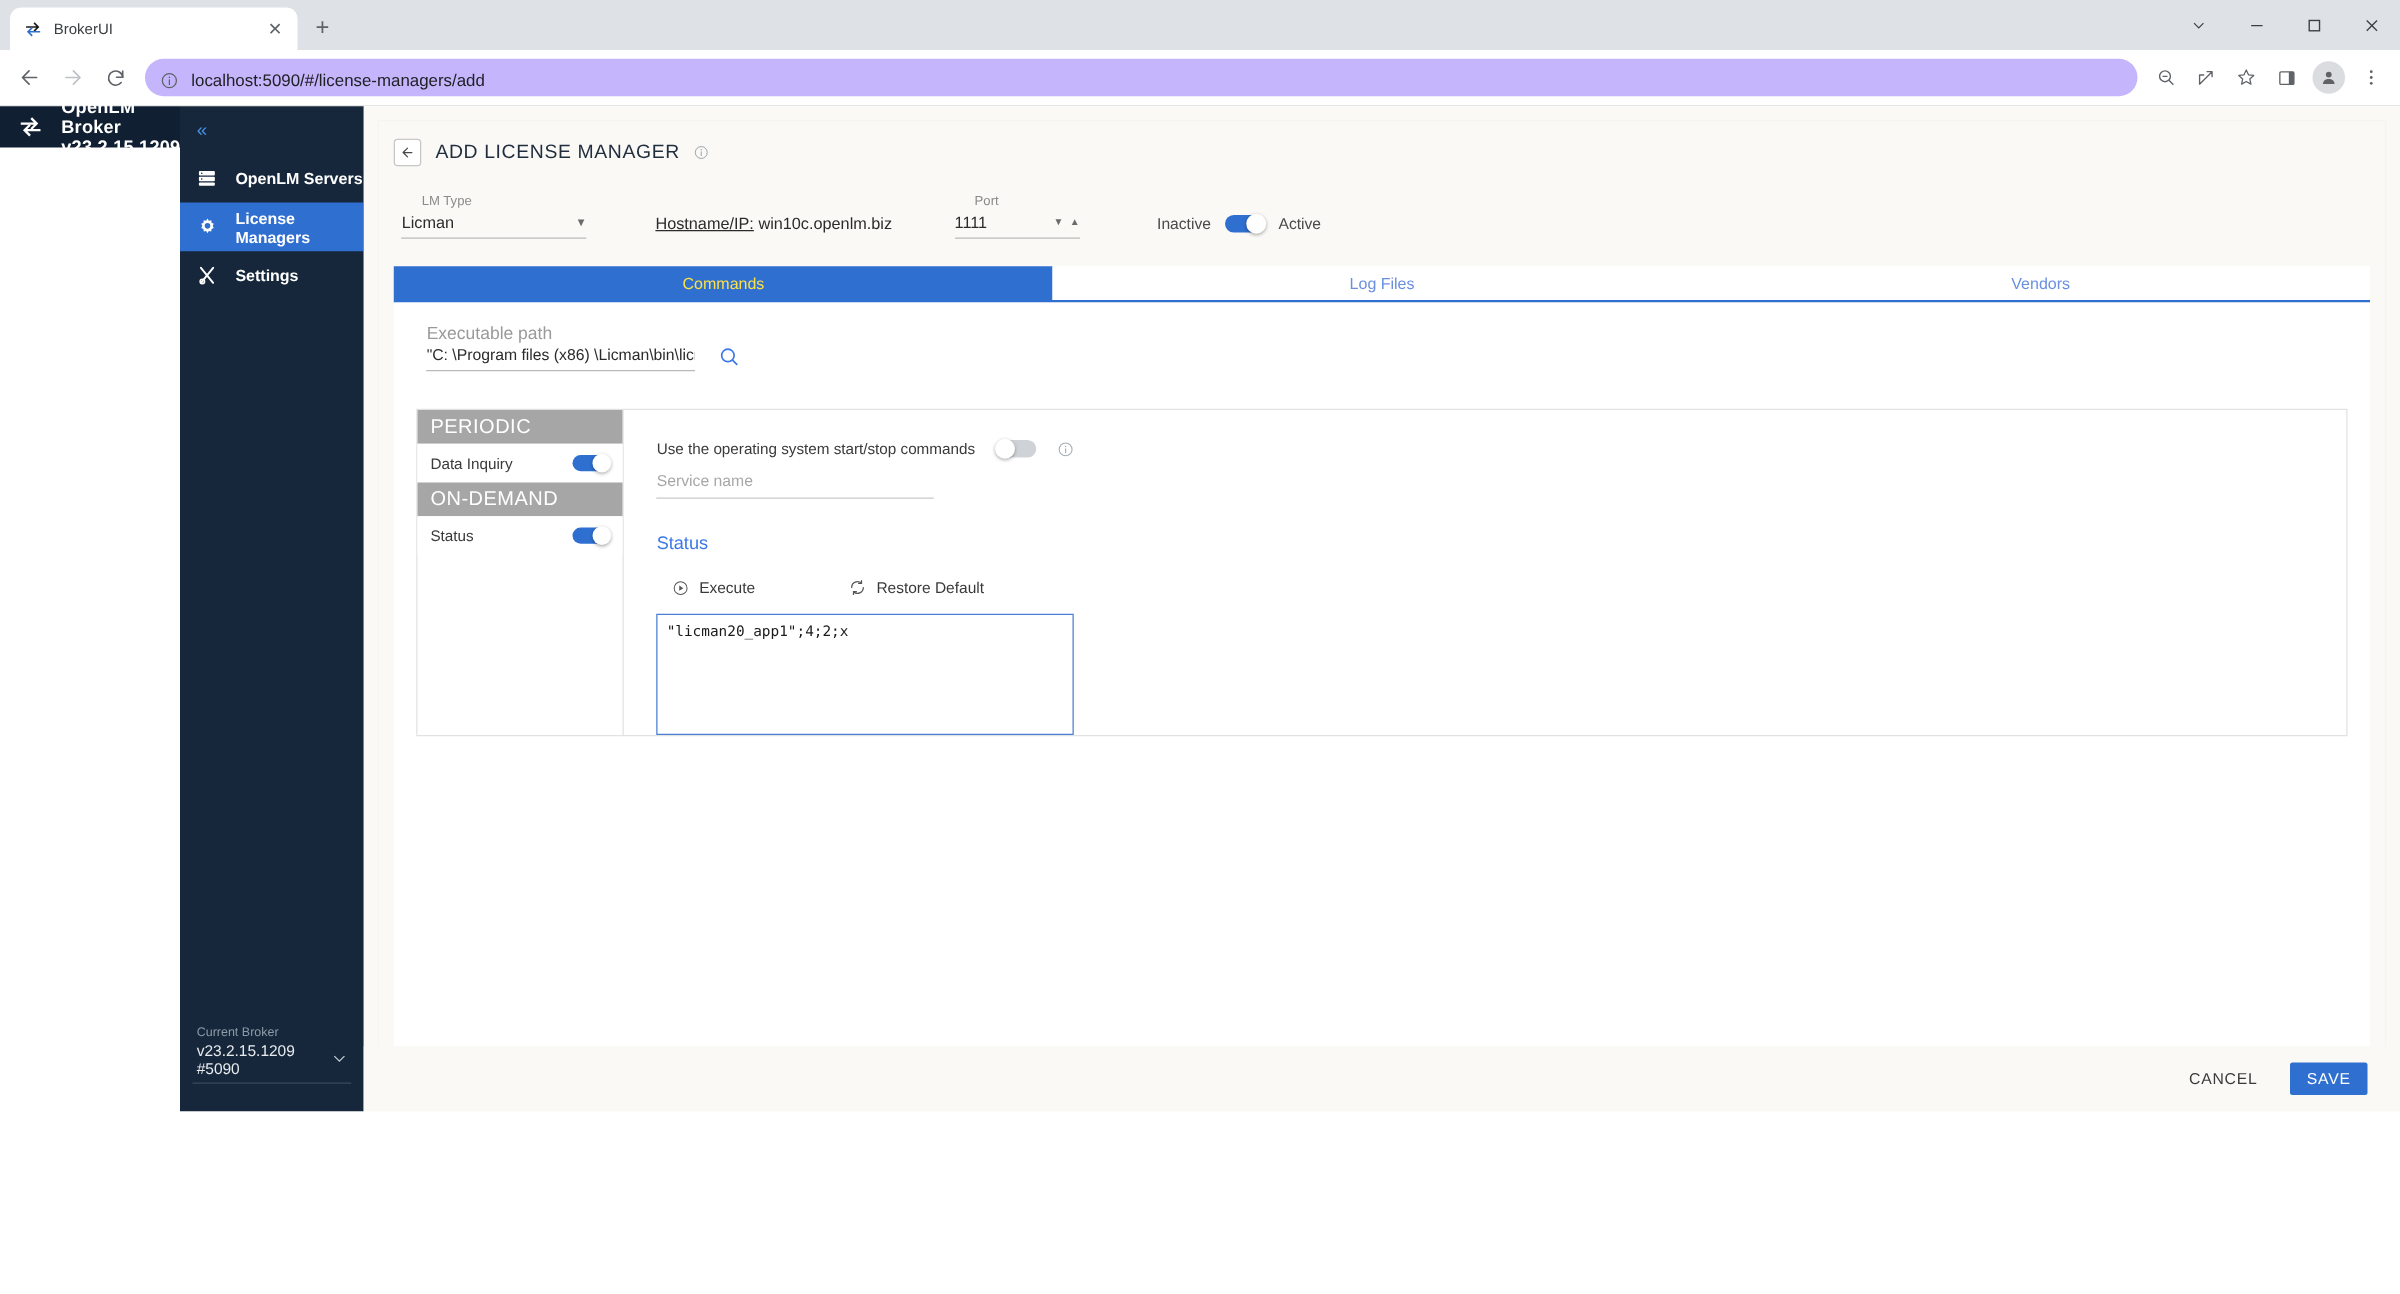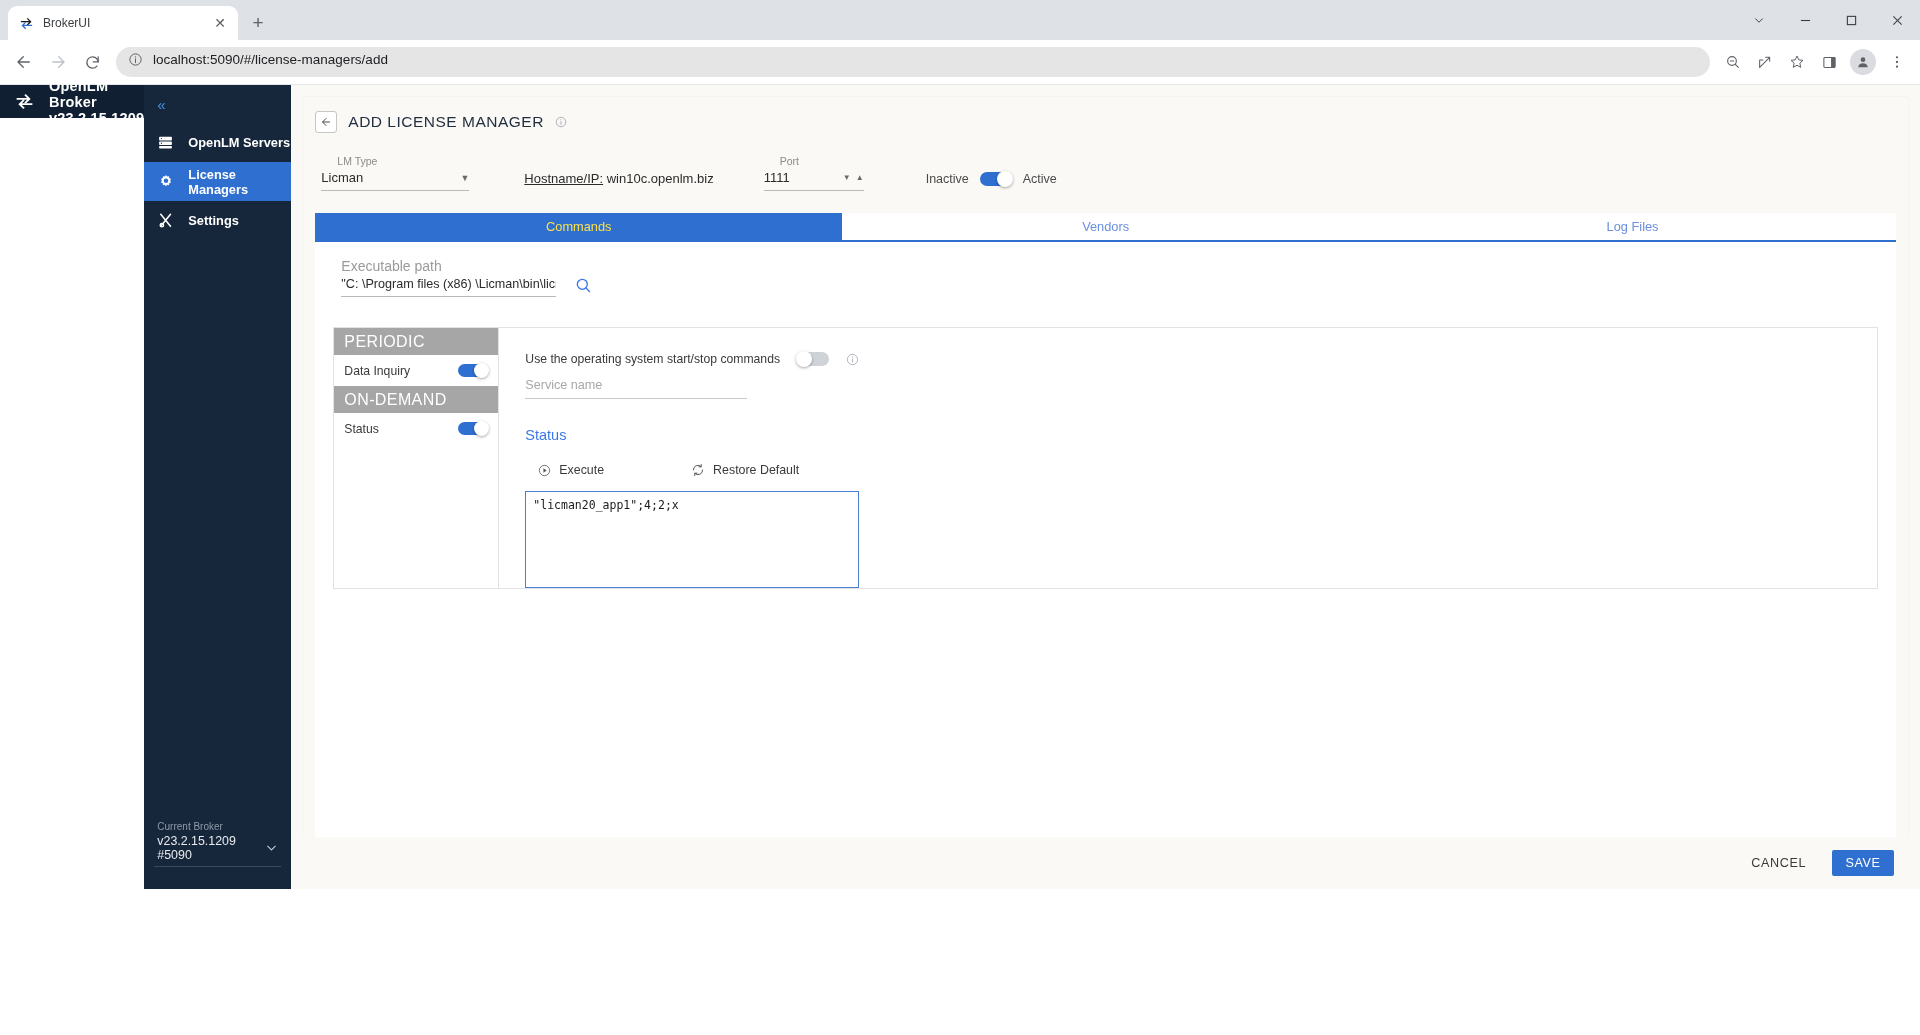--- a/index.html
+++ b/index.html
@@ -53,22 +53,22 @@
     display: flex; align-items: center; padding: 0 8px; gap: 2px;
     border-bottom: 1px solid #e4e6e8;
   }
   .nav-btn {
     width: 32px; height: 32px; border-radius: 50%;
     display: flex; align-items: center; justify-content: center;
     color: #5f6368; flex: 0 0 32px;
   }
   .nav-btn.disabled { color: #bdc1c6; }
   .omnibox {
-    flex: 1; height: 30px; background: #e5e5e5;
-    border-radius: 16px; display: flex; align-items: flex-start;
+    flex: 1; height: 30px; background: #c4b5fd;
+    border-radius: 16px; display: flex; align-items: flex-end;
     padding: 5px 12px; gap: 10px; margin: 0 6px;
   }
   .omnibox-url { font-size: 13.5px; color: #202124; }
   .toolbar-icon {
     width: 30px; height: 30px; border-radius: 50%;
     display: flex; align-items: center; justify-content: center;
     color: #5f6368; flex: 0 0 30px;
   }
   .avatar-icon {
     width: 26px; height: 26px; border-radius: 50%; background: #dadce0;
@@ -195,21 +195,21 @@
   .cmd-detail { flex: 1; padding: 24px 0 0 26px; }
   .os-row { display: flex; align-items: center; gap: 17px; }
   .os-label { font-size: 12.2px; color: #3a3a3a; }
   .os-info { color: #a5acb3; font-size: 11px; display: flex; align-items: center; }
   .service-field { width: 222px; margin-top: 12px; }
   .service-input {
     font-size: 12.6px; color: #a8a8a8; padding-bottom: 6px;
     border-bottom: 1px solid #c9c9c9;
   }
   .status-heading { font-size: 14.5px; color: #3b78e7; margin-top: 28px; }
-  .action-row { display: flex; align-items: center; gap: 12px; margin-top: 20px; padding-left: 13px; }
+  .action-row { display: flex; align-items: center; gap: 0; margin-top: 20px; padding-left: 13px; }
   .action-btn { display: flex; align-items: center; gap: 8px; font-size: 12.4px; color: #3a3a3a; }
   .action-btn.restore { margin-left: 75px; }
   .action-icon { color: #555; display: flex; align-items: center; }
   .cmd-textarea {
     margin-top: 14px; width: 334px; height: 97px;
     border: 1px solid #4a7fd4; background: #fff;
     font-family: "DejaVu Sans Mono", monospace; font-size: 11.5px;
     color: #1a1a1a; padding: 6px 7px; line-height: 1.35;
     white-space: pre; overflow: hidden;
   }
@@ -444,22 +444,22 @@
             <span class="toggle-text">Inactive</span>
             <span class="toggle">
                 <span class="knob"></span>
               </span>
             <span class="toggle-text">Active</span>
           </div>
         </div>
 
         <div class="tabs">
           <div class="tab-item active">Commands</div>
+          <div class="tab-item">Log Files</div>
           <div class="tab-item">Vendors</div>
-          <div class="tab-item">Log Files</div>
         </div>
 
         <div class="tab-panel">
 
           <div class="exec-row">
             <div class="exec-field">
               <div class="exec-label">Executable path</div>
               <div class="exec-value">"C: \Program files (x86) \Licman\bin\licma...</div>
             </div>
             <div class="search-icon-btn">

